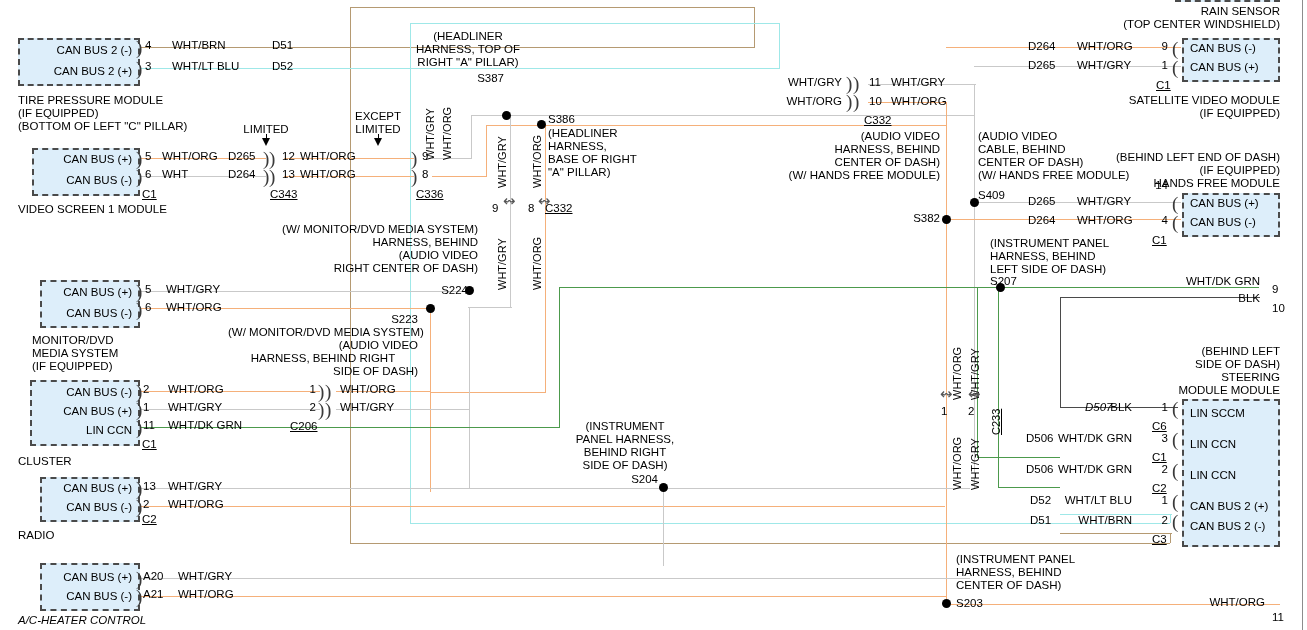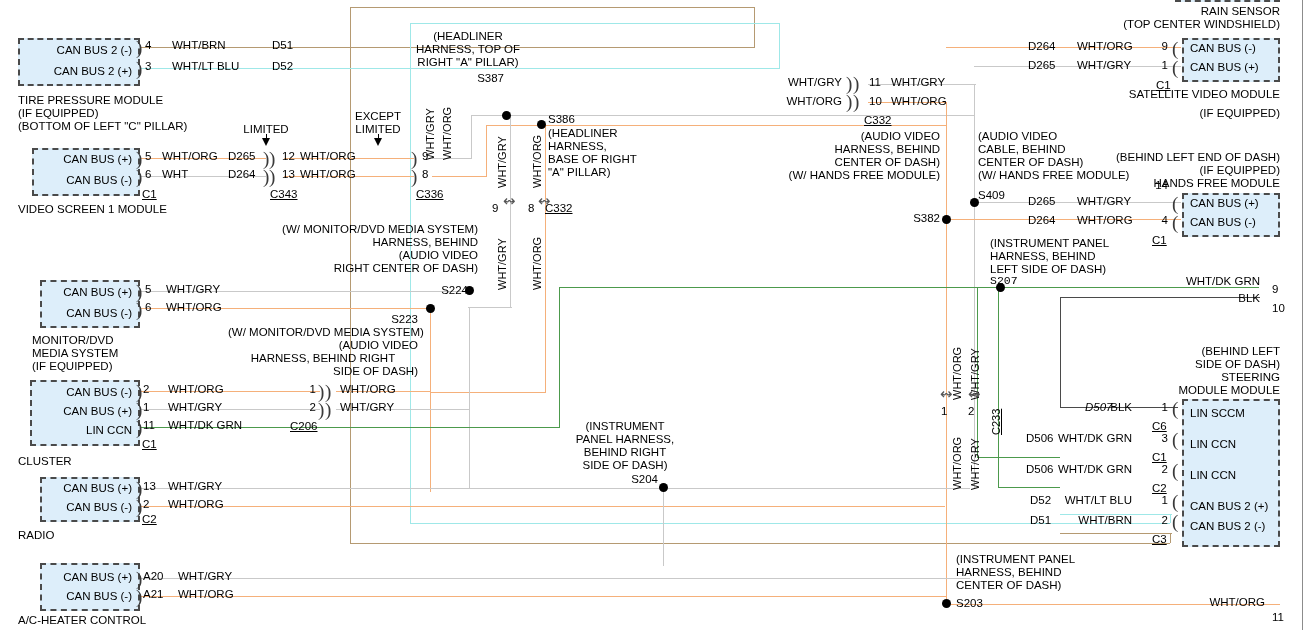--- a/index.html
+++ b/index.html
@@ -287,21 +287,21 @@
   <div class="mod" style="left:40px;top:563px;width:100px;height:48px;">
     <div class="pinlbl" style="top:6px;">CAN BUS (+)</div>
     <div class="pinlbl" style="top:25px;">CAN BUS (-)</div>
   </div>
   <div class="arc" style="left:136px;top:569px;">)</div>
   <div class="arc" style="left:136px;top:587px;">)</div>
   <div class="t" style="left:143px;top:570px;">A20</div>
   <div class="t" style="left:143px;top:588px;">A21</div>
   <div class="t" style="left:178px;top:570px;">WHT/GRY</div>
   <div class="t" style="left:178px;top:588px;">WHT/ORG</div>
-  <div class="t" style="left:18px;top:614px;">A/C-HEATER CONTROL</div>
+  <div class="t" style="left:18px;top:614px;font-style:italic;">A/C-HEATER CONTROL</div>
 
   <div class="t c" style="left:565px;top:420px;width:120px;">(INSTRUMENT</div>
   <div class="t c" style="left:565px;top:433px;width:120px;">PANEL HARNESS,</div>
   <div class="t c" style="left:565px;top:446px;width:120px;">BEHIND RIGHT</div>
   <div class="t c" style="left:565px;top:459px;width:120px;">SIDE OF DASH)</div>
   <div class="t r" style="left:600px;top:473px;width:58px;">S204</div>
   <div class="dot" style="left:659px;top:483px;"></div>
 
   <div class="dot" style="left:942px;top:599px;"></div>
   <div class="t" style="left:956px;top:597px;">S203</div>
@@ -319,21 +319,21 @@
   </div>
   <div class="arc" style="left:1172px;top:39px;">(</div>
   <div class="arc" style="left:1172px;top:58px;">(</div>
   <div class="t r" style="left:1140px;top:40px;width:28px;">9</div>
   <div class="t r" style="left:1140px;top:59px;width:28px;">1</div>
   <div class="t" style="left:1077px;top:40px;">WHT/ORG</div>
   <div class="t" style="left:1077px;top:59px;">WHT/GRY</div>
   <div class="t" style="left:1028px;top:40px;">D264</div>
   <div class="t" style="left:1028px;top:59px;">D265</div>
   <div class="t ul" style="left:1156px;top:79px;">C1</div>
-  <div class="t r" style="left:1090px;top:88px;width:190px;">SATELLITE VIDEO MODULE</div>
+  <div class="t r" style="left:1090px;top:94px;width:190px;">SATELLITE VIDEO MODULE</div>
   <div class="t r" style="left:1090px;top:107px;width:190px;">(IF EQUIPPED)</div>
 
   <div class="arc" style="left:846px;top:74px;">)</div>
   <div class="arc" style="left:853px;top:74px;">)</div>
   <div class="arc" style="left:846px;top:92px;">)</div>
   <div class="arc" style="left:853px;top:92px;">)</div>
   <div class="t" style="left:869px;top:76px;">11</div>
   <div class="t" style="left:869px;top:95px;">10</div>
   <div class="t r" style="left:780px;top:76px;width:62px;">WHT/GRY</div>
   <div class="t r" style="left:780px;top:95px;width:62px;">WHT/ORG</div>
@@ -368,21 +368,21 @@
   <div class="t r" style="left:1135px;top:214px;width:33px;">4</div>
   <div class="t" style="left:1077px;top:195px;">WHT/GRY</div>
   <div class="t" style="left:1077px;top:214px;">WHT/ORG</div>
   <div class="t" style="left:1028px;top:195px;">D265</div>
   <div class="t" style="left:1028px;top:214px;">D264</div>
   <div class="t ul" style="left:1152px;top:234px;">C1</div>
 
   <div class="t" style="left:990px;top:237px;">(INSTRUMENT PANEL</div>
   <div class="t" style="left:990px;top:250px;">HARNESS, BEHIND</div>
   <div class="t" style="left:990px;top:263px;">LEFT SIDE OF DASH)</div>
-  <div class="t" style="left:990px;top:275px;font-family:Liberation Mono, monospace;">S207</div>
+  <div class="t" style="left:990px;top:275px;">S207</div>
   <div class="dot" style="left:996px;top:283px;"></div>
 
   <div class="t r" style="left:1120px;top:275px;width:140px;">WHT/DK GRN</div>
   <div class="t" style="left:1272px;top:283px;">9</div>
   <div class="t r" style="left:1120px;top:292px;width:140px;">BLK</div>
   <div class="t" style="left:1272px;top:302px;">10</div>
 
   <div class="t r" style="left:1110px;top:345px;width:170px;">(BEHIND LEFT</div>
   <div class="t r" style="left:1110px;top:358px;width:170px;">SIDE OF DASH)</div>
   <div class="t r" style="left:1110px;top:371px;width:170px;">STEERING</div>

